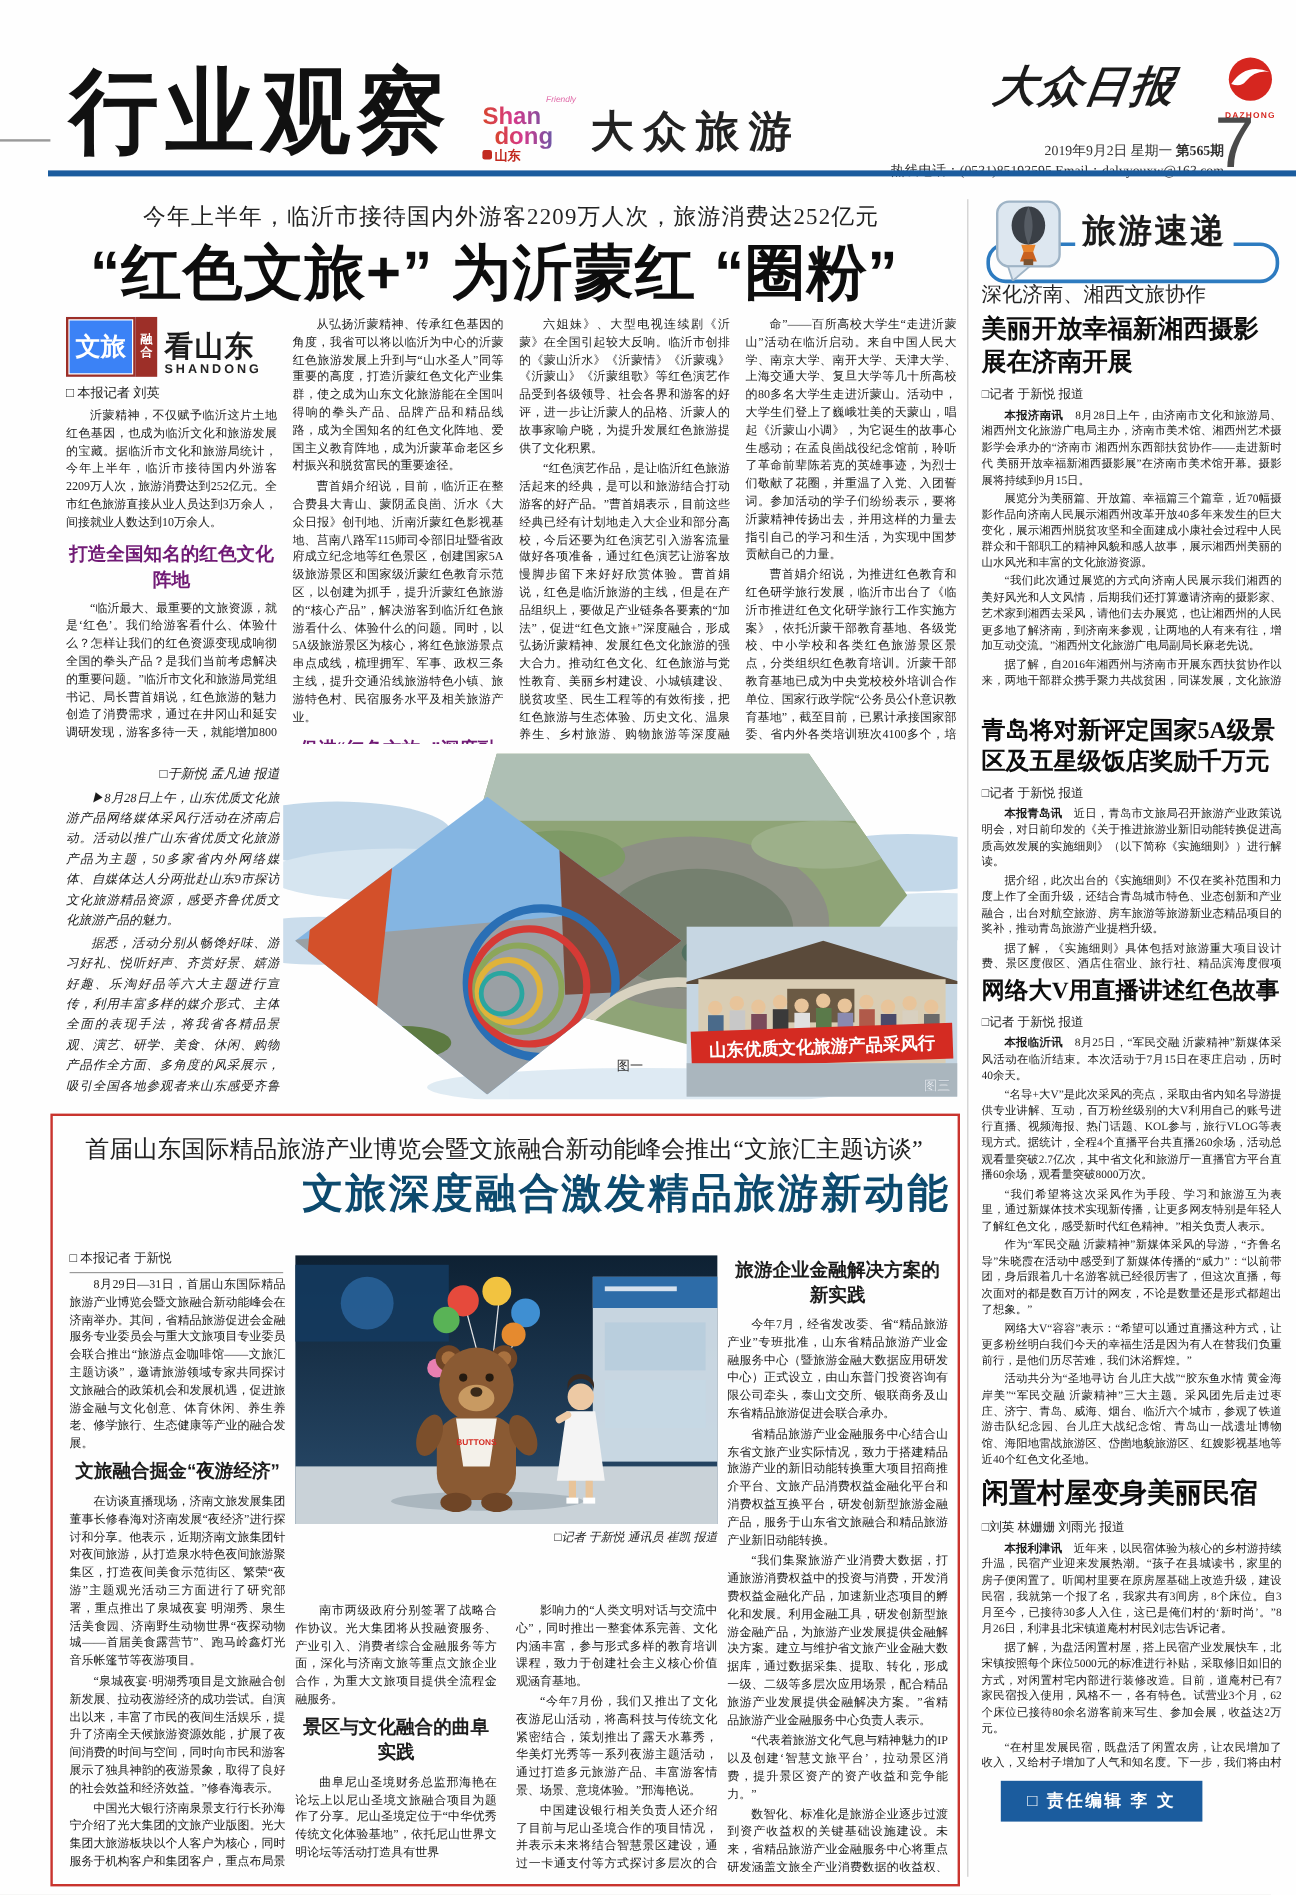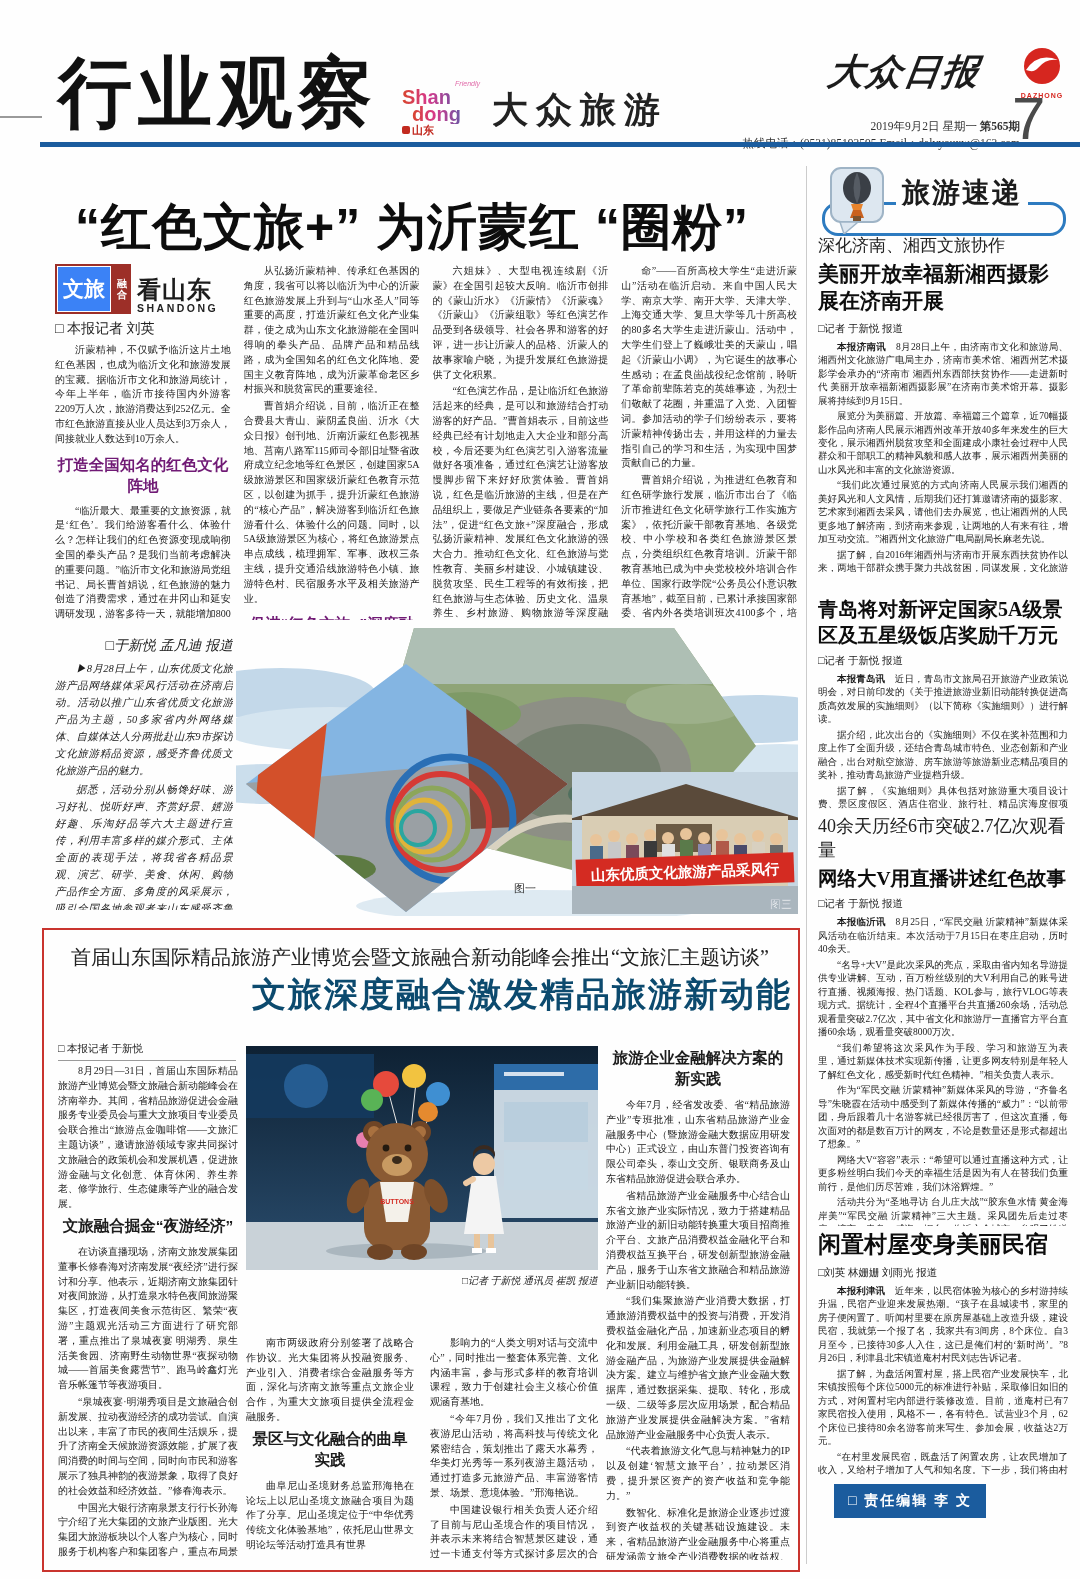--- a/index.html
+++ b/index.html
@@ -28,21 +28,21 @@
   .dateline b{font-weight:bold;}
   .pageno{left:1012px;top:84px;font-size:60px;color:#4a4a4a;font-family:"Liberation Sans",sans-serif;font-weight:400;}
   .mh-rule{left:40px;top:142px;width:1040px;height:5px;background:#1b5c9e;}
   
   .lead-kicker{left:70px;top:168px;width:712px;text-align:center;font-size:19px;color:#222;letter-spacing:1px;}
   .lead-headline{left:38px;top:194px;width:748px;text-align:center;font-size:50px;font-weight:900;
                  letter-spacing:1px;color:#0d0d0d;}
   .lead-cols{left:55px;top:264px;width:742px;height:356px;display:flex;gap:13px;overflow:hidden;}
   .col{flex:1;overflow:hidden;}
   .body-p{margin:0 0 2px 0;text-indent:2em;text-align:justify;font-size:10px;line-height:1.48;color:#1b1b1b;}
-  .byline{font-size:14px;color:#222;margin:3px 0 5px 0;}
+  .byline{font-size:11px;color:#222;margin:3px 0 5px 0;}
   .subhead{font-size:15.5px;font-weight:bold;text-align:center;margin:8px 0 7px 0;color:#701a75;
            font-family:"Liberation Sans",sans-serif;}
   .brand{display:flex;align-items:stretch;height:50px;margin-bottom:6px;}
   .brand-box1{background:#3b82f6;color:#fff;font-weight:900;font-size:21px;display:flex;align-items:center;
               justify-content:center;width:58px;box-shadow:inset 0 0 0 2px #9d2f28,inset 0 0 0 3px #fff;}
   .brand-box2{background:#9d2f28;color:#fff;font-size:10px;font-weight:bold;width:18px;display:flex;
               flex-direction:column;align-items:center;justify-content:center;line-height:1.1;}
   .brand-right{margin-left:6px;display:flex;flex-direction:column;justify-content:flex-end;}
   .brand-title{font-size:24px;font-weight:900;letter-spacing:1px;line-height:1;}
   .brand-sub{font-size:10.5px;font-weight:bold;letter-spacing:2.5px;color:#222;}
@@ -57,21 +57,21 @@
   .speed-loop{position:absolute;left:4px;top:36px;width:238px;height:28px;border:3px solid #2d7bc0;border-radius:16px;}
   .speed-icon{position:absolute;left:10px;top:0;}
   .speed-text{position:absolute;left:78px;top:8px;font-size:28px;font-weight:900;background:#fefefe;
               padding:0 6px;letter-spacing:2px;font-family:"Liberation Sans",sans-serif;}
   .x-art{overflow:hidden;}
   .x-kicker{font-size:17px;color:#222;margin:0 0 4px 0;}
   .x-head{font-size:21px;font-weight:900;line-height:1.3;color:#0d0d0d;margin:0 0 6px 0;}
   .x-byline{font-size:10.5px;margin:0 0 5px 0;}
   .x-art .body-p{font-size:9.5px;line-height:1.42;}
   .lead-tag{font-weight:bold;}
-  .editor-box{left:834px;top:1484px;width:152px;height:34px;background:#1b5c9e;color:#fff;display:flex;
+  .editor-box{left:834px;top:1484px;width:168px;height:34px;background:#1b5c9e;color:#fff;display:flex;
               align-items:center;justify-content:center;font-size:14px;font-weight:bold;letter-spacing:2px;
               font-family:"Liberation Sans",sans-serif;}
   
   .feature-box{left:42px;top:928px;width:754px;height:640px;border:2px solid #c9342e;background:#fefefe;}
   .f-kicker{left:60px;top:944px;width:720px;text-align:center;font-size:20px;color:#222;}
   .f-headline{left:48px;top:972px;width:744px;text-align:right;font-size:34px;font-weight:900;
               letter-spacing:2px;color:#0c4a6e;}
   .f-byline{left:58px;top:1042px;width:178px;font-size:10.5px;border-bottom:1px solid #9a9a9a;padding-bottom:4px;}
   .f-col1{left:58px;top:1064px;width:180px;height:496px;overflow:hidden;}
   .f-photo{left:246px;top:1046px;}
@@ -108,20 +108,21 @@
     </span>
   </div>
   <div class="abs dateline">
     <span>2019年9月2日  星期一</span>
     <b>第565期</b><br>
     <span>热线电话：(0531)85193595  Email：dalvyouxw@163.com</span>
   </div>
   <div class="abs pageno">7</div>
   <div class="abs mh-rule"></div>
 
+  <div class="abs lead-kicker">今年上半年，临沂市接待国内外游客2209万人次，旅游消费达252亿元</div>
   <div class="abs lead-headline sans">“红色文旅+” 为沂蒙红 “圈粉”</div>
 
   <div class="abs lead-cols">
     <div class="col">
       <div class="brand sans">
         <div class="brand-box1">文旅</div>
         <div class="brand-box2">
           <span>融</span>
           <span>合</span>
         </div>
@@ -286,21 +287,20 @@
 
   <div class="abs x-art" style="left:818px;top:596px;width:250px;height:214px;">
     <div class="x-head" style="font-size:20px;">青岛将对新评定国家5A级景区及五星级饭店奖励千万元</div>
     <div class="x-byline">□记者  于新悦  报道</div>
     <p class="body-p"><span class="lead-tag">本报青岛讯　</span><span>近日，青岛市文旅局召开旅游产业政策说明会，对日前印发的《关于推进旅游业新旧动能转换促进高质高效发展的实施细则》（以下简称《实施细则》）进行解读。</span></p>
     <p class="body-p">据介绍，此次出台的《实施细则》不仅在奖补范围和力度上作了全面升级，还结合青岛城市特色、业态创新和产业融合，出台对航空旅游、房车旅游等旅游新业态精品项目的奖补，推动青岛旅游产业提档升级。</p>
     <p class="body-p">据了解，《实施细则》具体包括对旅游重大项目设计费、景区度假区、酒店住宿业、旅行社、精品滨海度假项目、海洋科普教育旅游等的奖补措施。青岛市对新评定的国家5A级景区，将给予一次性奖励1000万元（此前奖励为100万元）；对首次参与星级评定并评定为五星级的饭店，奖励也由原来的100万元提升至1000万元。</p>
   </div>
 
   <div class="abs x-art" style="left:818px;top:814px;width:250px;height:412px;">
-    <div class="x-kicker" style="font-size:18px;">40余天历经6市突破2.7亿次观看量</div>
     <div class="x-head" style="font-size:19.5px;">网络大V用直播讲述红色故事</div>
     <div class="x-byline">□记者  于新悦  报道</div>
     <p class="body-p"><span class="lead-tag">本报临沂讯　</span><span>8月25日，“军民交融 沂蒙精神”新媒体采风活动在临沂结束。本次活动于7月15日在枣庄启动，历时40余天。</span></p>
     <p class="body-p">“名导+大V”是此次采风的亮点，采取由省内知名导游提供专业讲解、互动，百万粉丝级别的大V利用自己的账号进行直播、视频海报、热门话题、KOL参与，旅行VLOG等表现方式。据统计，全程4个直播平台共直播260余场，活动总观看量突破2.7亿次，其中省文化和旅游厅一直播官方平台直播60余场，观看量突破8000万次。</p>
     <p class="body-p">“我们希望将这次采风作为手段、学习和旅游互为表里，通过新媒体技术实现新传播，让更多网友特别是年轻人了解红色文化，感受新时代红色精神。”相关负责人表示。</p>
     <p class="body-p">作为“军民交融 沂蒙精神”新媒体采风的导游，“齐鲁名导”朱晓霞在活动中感受到了新媒体传播的“威力”：“以前带团，身后跟着几十名游客就已经很厉害了，但这次直播，每次面对的都是数百万计的网友，不论是数量还是形式都超出了想象。”</p>
     <p class="body-p">网络大V“容容”表示：“希望可以通过直播这种方式，让更多粉丝明白我们今天的幸福生活是因为有人在替我们负重前行，是他们历尽苦难，我们沐浴辉煌。”</p>
     <p class="body-p">活动共分为“圣地寻访 台儿庄大战”“胶东鱼水情 黄金海岸美”“军民交融 沂蒙精神”三大主题。采风团先后走过枣庄、济宁、青岛、威海、烟台、临沂六个城市，参观了铁道游击队纪念园、台儿庄大战纪念馆、青岛山一战遗址博物馆、海阳地雷战旅游区、岱崮地貌旅游区、红嫂影视基地等近40个红色文化圣地。</p>
 
   </div>

